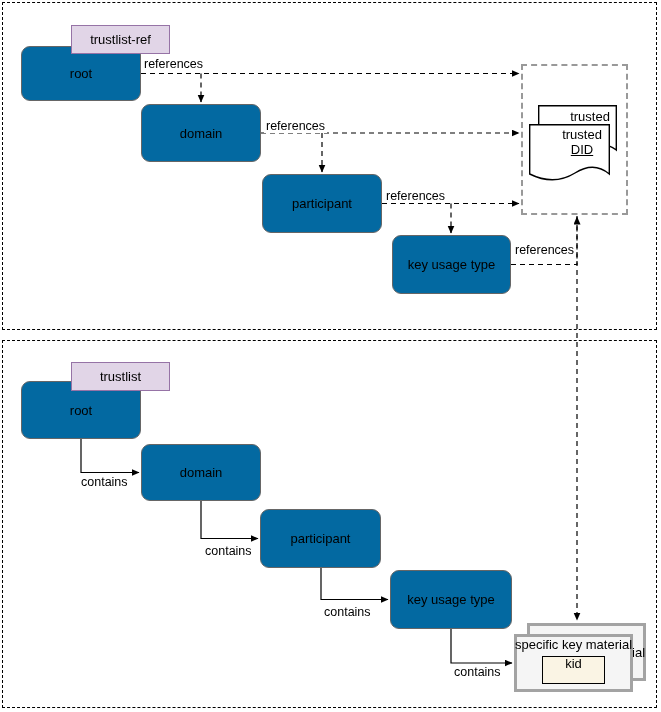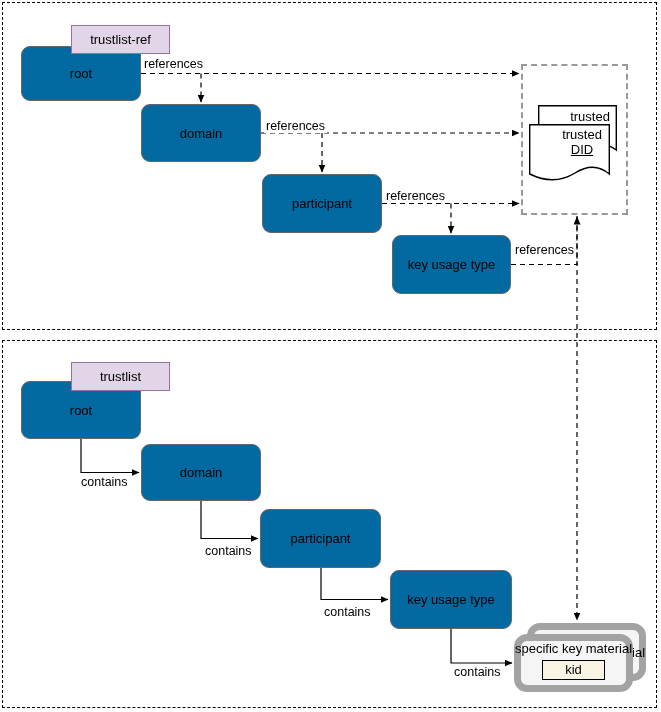--- a/index.html
+++ b/index.html
@@ -39,30 +39,30 @@
   .doc { position:absolute; }
   .doc svg { display:block; }
   .doc .doc-text {
     position:absolute; left:0; right:0; text-align:center; line-height:15px;margin-left:25px;
   }
   .doc-back  { left:538px; top:105px; width:79px; height:55px; z-index:2; }
   .doc-front { left:529px; top:124px; width:81px; height:60px; z-index:3; }
 
   .card {
     position:absolute; width:119px; height:58px; background:#f5f5f5;
-    border:7px solid #a3a3a3; border-radius:13px; box-sizing:border-box;
+    border:3px solid #a3a3a3; border-radius:0; box-sizing:border-box;
     display:flex; flex-direction:column; align-items:center;
   }
   .card-back  { left:527px; top:623px; z-index:1; justify-content:center; }
   .card-front { left:514px; top:634px; z-index:2; justify-content:flex-end;
                 padding-bottom:5px; gap:4px; }
   .card-label { white-space:nowrap; line-height:15px; }
   .kid-badge {
     width:63px; height:32px; background:#faf4e4; border:1px solid #000000;
-    display:flex; align-items:center; justify-content:center;
+    display:flex; justify-content:center;
     box-sizing:border-box; line-height:14px;
   }
 </style>
 </head>
 <body>
 
 <div class="canvas">
 
   <div class="section sec-top"></div>
   <div class="section sec-bottom"></div>

